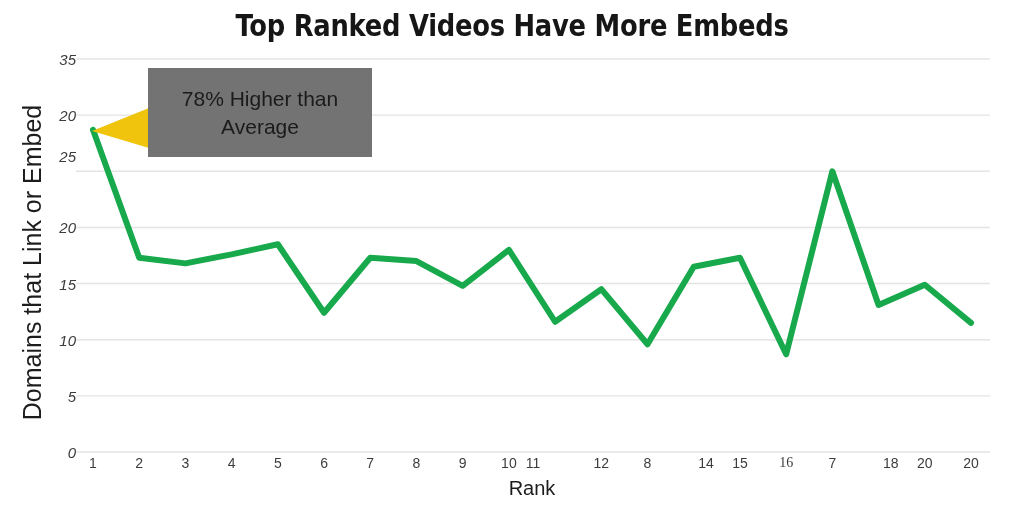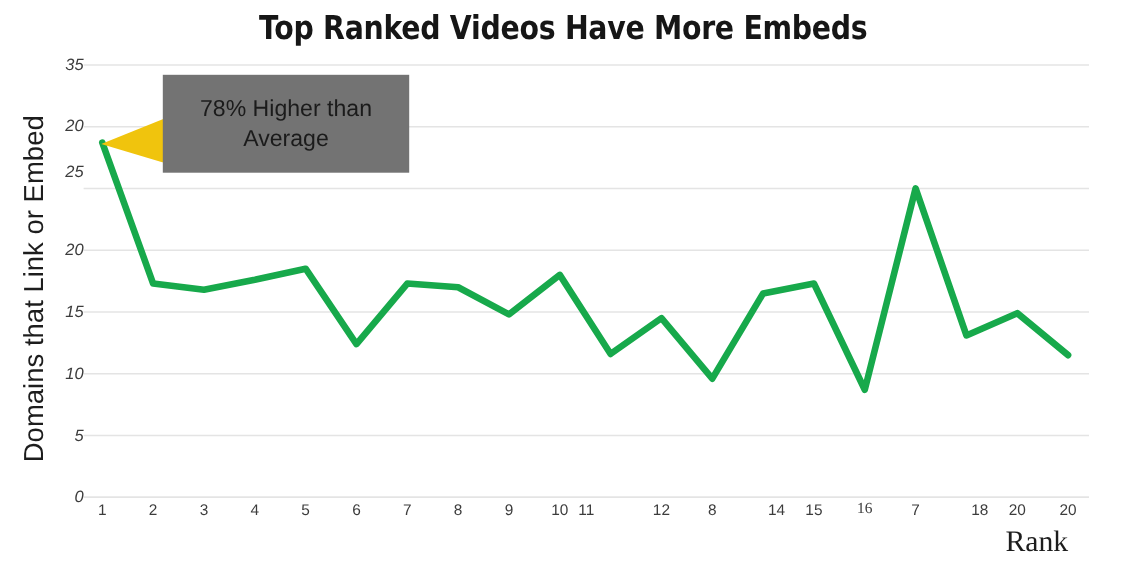--- a/index.html
+++ b/index.html
@@ -45,25 +45,24 @@
     color: #1d1d1d;
     transform: rotate(-90deg);
     transform-origin: center center;
     white-space: nowrap;
   }
   #x-axis-title {
     position: absolute;
     left: 93px;
     top: 477px;
     width: 878px;
-    text-align: right;
-    font-size: 27px;
+    text-align: center;
+    font-size: 20px;
     color: #1d1d1d;
     white-space: nowrap;
-    font-family: Liberation Serif, serif;
   }
   .y-tick-label {
     position: absolute;
     right: 0;
     width: 44px;
     text-align: right;
     font-size: 15px;
     color: #3c3c3c;
     transform: translateY(-50%);
     white-space: nowrap;

